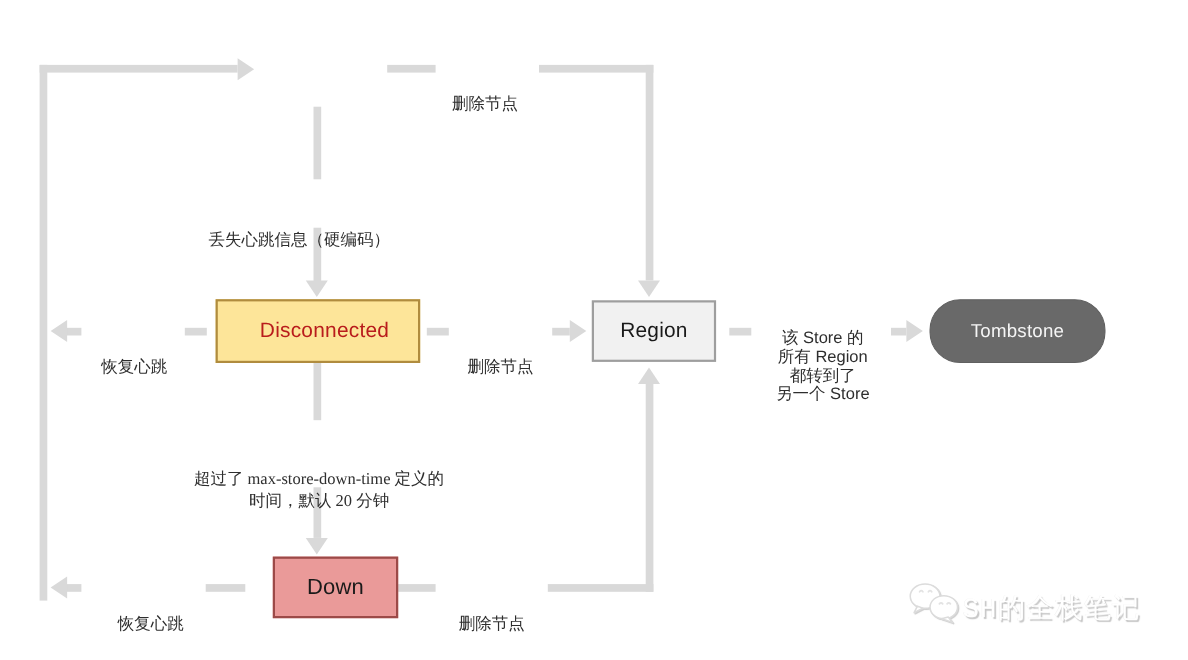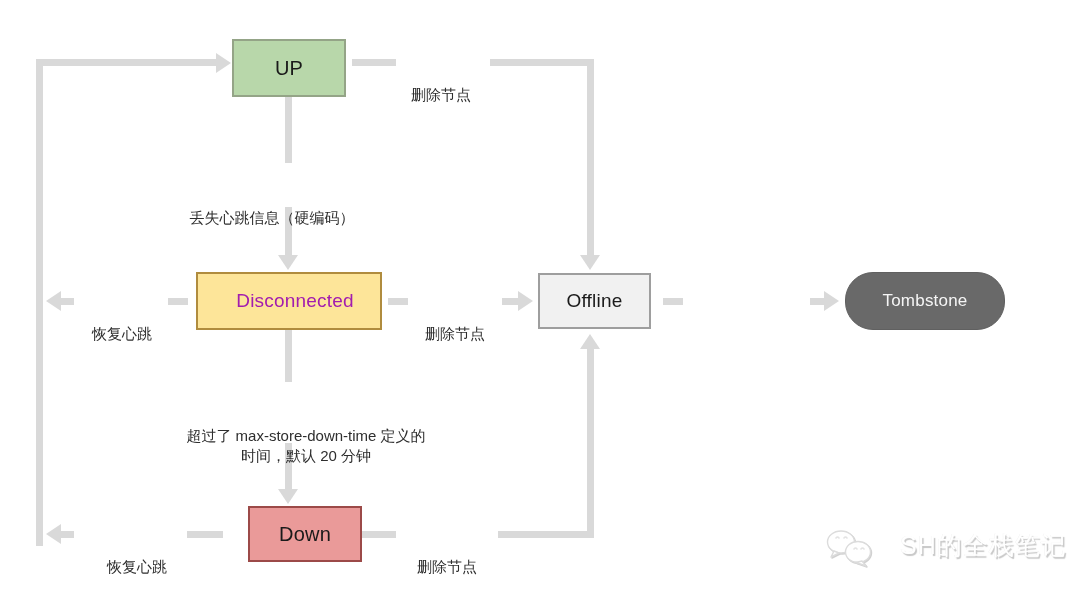--- a/index.html
+++ b/index.html
@@ -27,22 +27,23 @@
   #node-down      { left: 232px; top: 506px; width: 114px; height: 56px; font-size: 20px; margin-left: 16px; }
 
   .clabel {
     position: absolute; transform: translate(-50%, -50%);
     font-size: 15px; color: #2e2e2e; white-space: nowrap; text-align: center; margin-top: 32px;
   }
   .clabel.multi { line-height: 20px; }
   #lbl-store-moved { line-height: 17px; font-size: 15px; }
 
   #watermark {
-    position: absolute; left: 826px; top: 529px; display: flex; align-items: flex-start; gap: 26px;
+    position: absolute; left: 826px; top: 529px; display: flex; align-items: flex-end; gap: 1px;
     pointer-events: none;
+    font-family: Liberation Mono, monospace;
   }
   #watermark .wm-text {
     font-size: 25px; color: #ffffff;
     text-shadow: 1.5px 1.5px 1px #c6c6c6, -0.5px -0.5px 0 #f2f2f2;
     letter-spacing: 1px;
   }
   #watermark svg { filter: drop-shadow(1.5px 1.5px 0.5px rgba(170,170,170,0.55)); }
 </style>
 </head>
 <body>
@@ -80,46 +81,49 @@
 
   <div class="seg" style="left:187px; top:531px; width:36px; height:7px;"></div>
   <div class="seg" style="left:60px; top:531px; width:14px; height:7px;"></div>
   <div class="arr arr-l" style="left:46px; top:524px;"></div>
 
   <div class="seg" style="left:352px; top:531px; width:44px; height:7px;"></div>
   <div class="seg" style="left:498px; top:531px; width:96px; height:7px;"></div>
   <div class="seg" style="left:587px; top:348px; width:7px; height:190px;"></div>
   <div class="arr arr-u" style="left:580px; top:334px;"></div>
 
-  <div class="node" id="node-up" style="background: rgb(184, 215, 170); border-color: rgb(148, 164, 135); color: rgb(26, 26, 26);">
-    <span>UP</span>
-  </div>
-  <div class="node" id="node-disc" style="background: rgb(253, 229, 153); border-color: rgb(176, 140, 62); color: #a21caf; padding-left: 12px;">
+  <div class="node" id="node-disc" style="background: rgb(253, 229, 153); border-color: rgb(176, 140, 62); color: #b91c1c; padding-left: 12px;">
     <span>Disconnected</span>
   </div>
   <div class="node" id="node-offline" style="background: rgb(241, 241, 241); border-color: rgb(158, 158, 158); color: rgb(26, 26, 26);">
-    <span>Offline</span>
+    <span>Region</span>
   </div>
   <div class="node" id="node-tombstone" style="background: rgb(105, 105, 105); border-color: rgb(96, 96, 96); color: rgb(245, 245, 245); border-radius: 28px;">
     <span>Tombstone</span>
   </div>
   <div class="node" id="node-down" style="background: rgb(234, 154, 153); border-color: rgb(156, 74, 72); color: rgb(26, 26, 26);">
     <span>Down</span>
   </div>
 
   <div class="clabel" style="left:441px; top:63px;">删除节点</div>
   <div class="clabel" style="left:272px; top:186px;">丢失心跳信息（硬编码）</div>
   <div class="clabel" style="left:122px; top:302px;">恢复心跳</div>
   <div class="clabel" style="left:455px; top:302px;">删除节点</div>
 
-  <div class="clabel multi" style="left:306px; top:414px;">
+  <div class="clabel multi" style="left:290px; top:414px;font-family:Liberation Serif, serif;">
     <div>超过了 max-store-down-time 定义的</div>
     <div>时间，默认 20 分钟</div>
   </div>
 
+  <div class="clabel" id="lbl-store-moved" style="left:748px; top:301px;">
+    <div>该 Store 的</div>
+    <div>所有 Region</div>
+    <div>都转到了</div>
+    <div>另一个 Store</div>
+  </div>
 
   <div class="clabel" style="left:137px; top:535px;">恢复心跳</div>
   <div class="clabel" style="left:447px; top:535px;">删除节点</div>
 
   <div id="watermark">
     <svg width="48" height="40" viewBox="0 0 48 40" aria-hidden="true">
       <g fill="#ffffff" stroke="#dcdcdc" stroke-width="1.4">
         <ellipse cx="15" cy="13" rx="13.5" ry="11"></ellipse>
         <path d="M8 22 L5 28 L13 24 Z" stroke-linejoin="round"></path>
         <ellipse cx="32" cy="23" rx="12.5" ry="10.5"></ellipse>

